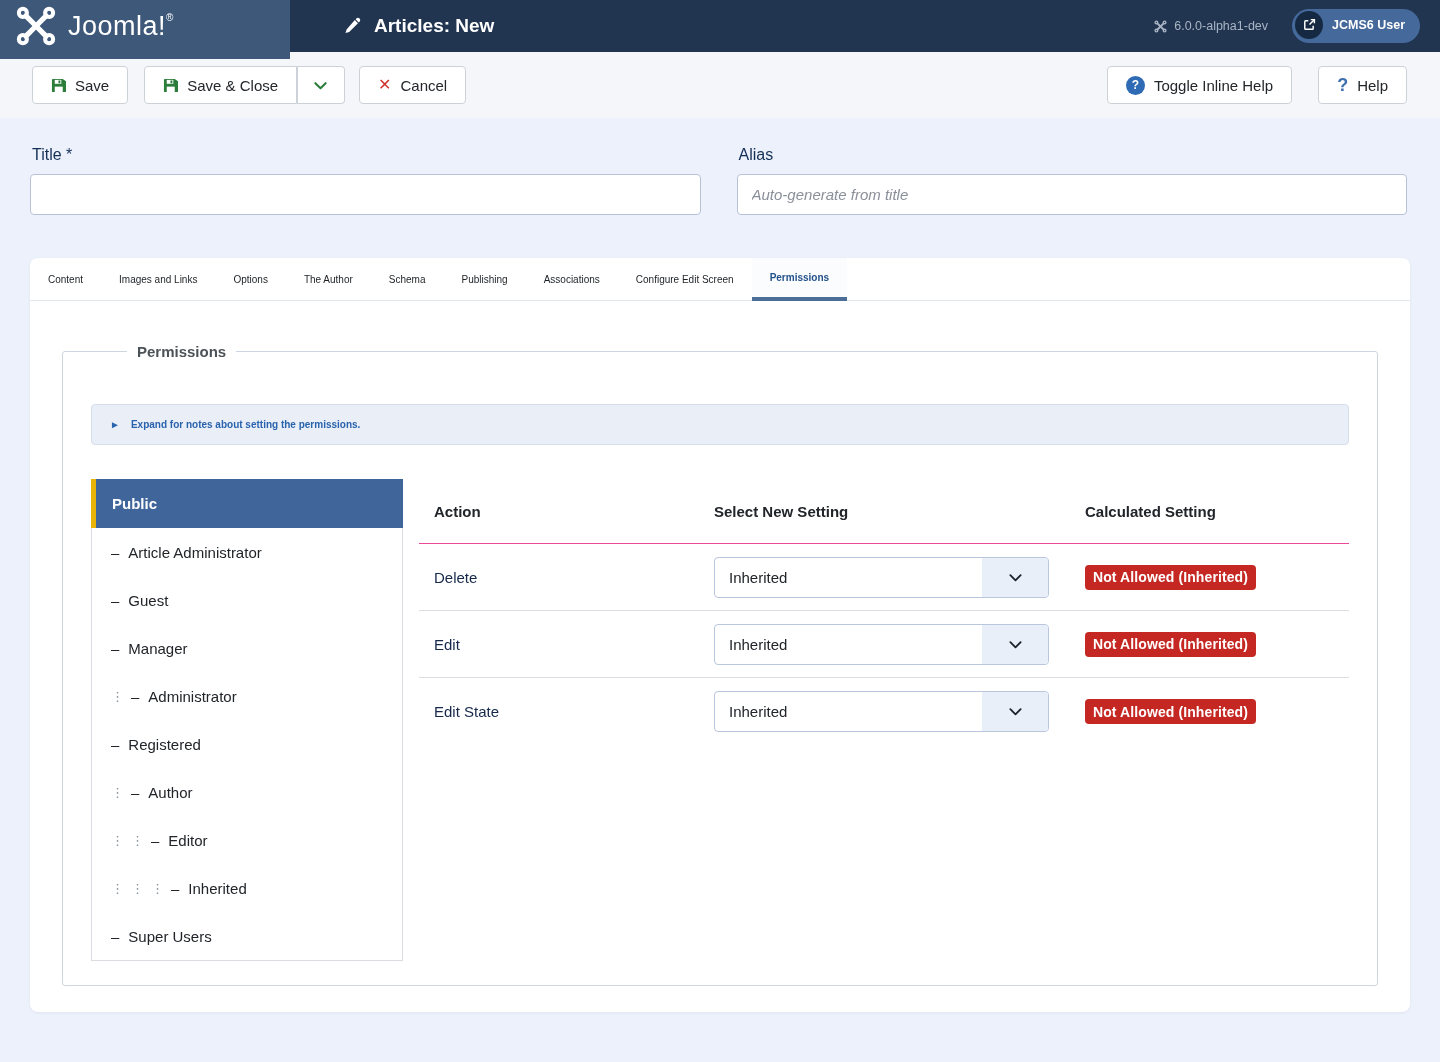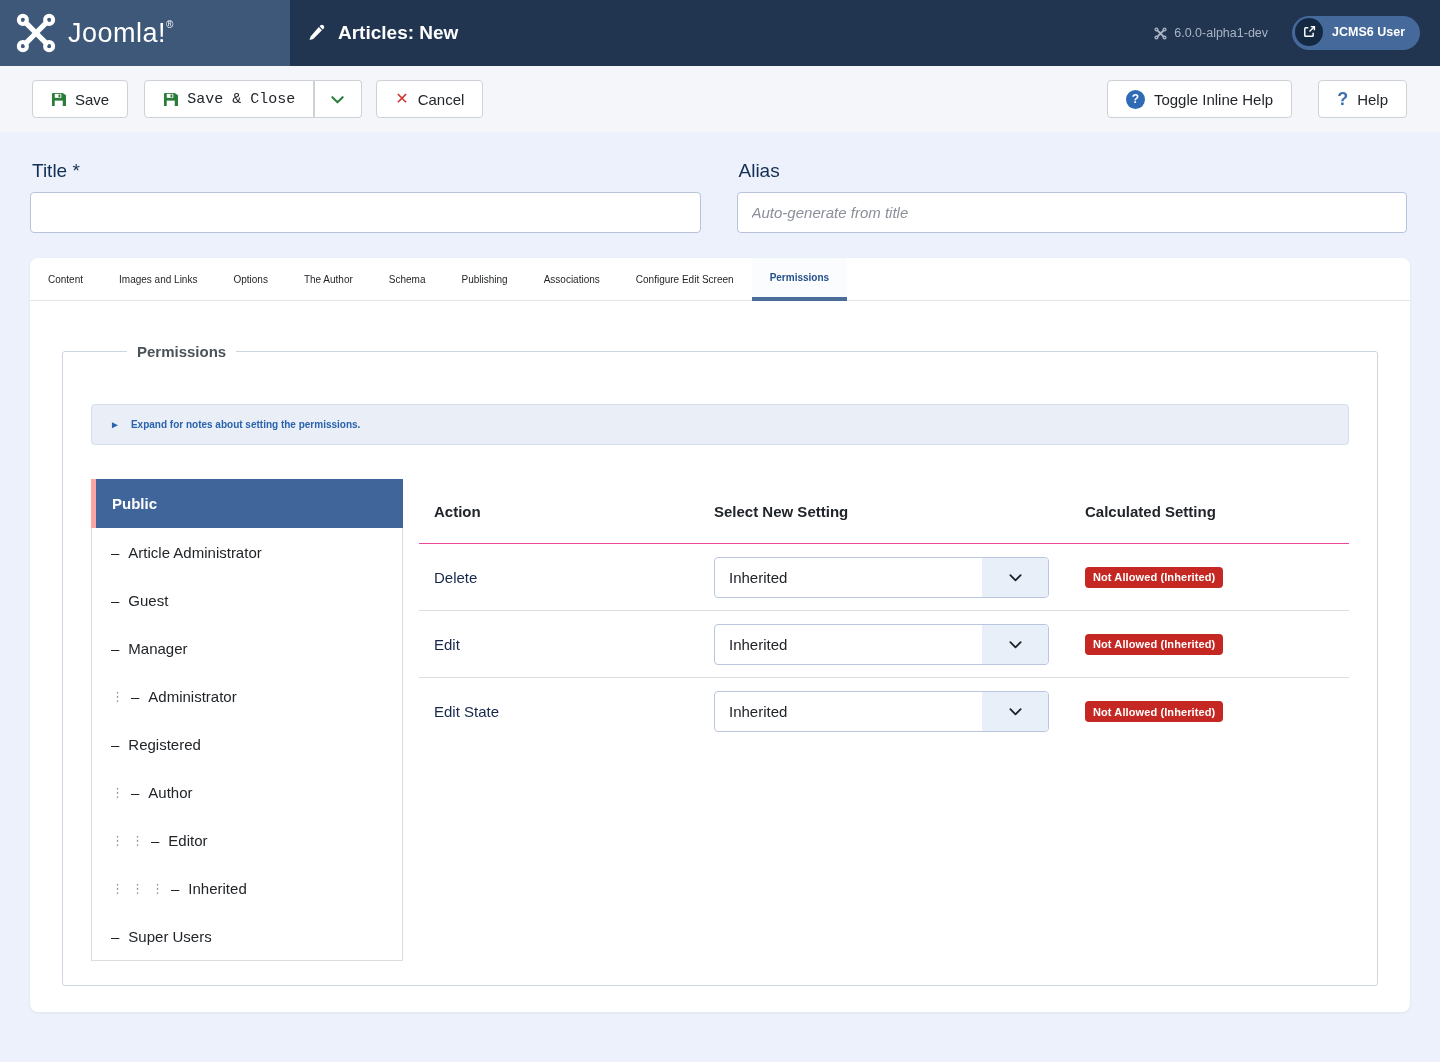--- a/index.html
+++ b/index.html
@@ -7,23 +7,24 @@
   body {
     font-family: "Liberation Sans", "DejaVu Sans", sans-serif;
     background: #ecf1fb;
     position: relative;
     overflow: hidden;
     color: #212529;
   }
 
   
   .app-header {
-    height: 66px; background: #213550;
+    height: 52px; background: #213550;
     display: flex; align-items: center;
     padding-right: 20px;
+    gap: 36px;
   }
   .brand-block {
     width: 290px; height: 66px; background: #3d5878;
     display: flex; align-items: center; padding-left: 15px; gap: 11px;
     flex: none;
   }
   .brand-word { color: #fff; font-size: 27px; font-weight: 400; letter-spacing: .5px; }
   .brand-word sup { font-size: 10px; vertical-align: 14px; }
   .page-heading { display: flex; align-items: center; gap: 13px; margin-left: 17px; }
   .page-heading .title { color: #fff; font-size: 19px; font-weight: 700; }
@@ -42,37 +43,37 @@
   
   .toolbar {
     height: 66px; background: #f4f6f9;
     display: flex; align-items: center; padding: 0 33px 0 32px;
   }
   .btn {
     height: 38px; background: #fff; border: 1px solid #cdd2d8; border-radius: 4px;
     display: inline-flex; align-items: center; gap: 9px; padding: 0 18px;
     font-family: inherit; font-size: 15px; color: #23262a; cursor: pointer; text-align: center;
   }
-  .split { display: inline-flex; margin-left: 16px; font-family: Liberation Mono, monospace; }
+  .split { display: inline-flex; margin-left: 16px; }
   .split .btn.main { border-radius: 4px 0 0 4px; }
   .split .btn.caret-seg { border-radius: 0 4px 4px 0; border-left: none; width: 48px; padding: 0; justify-content: center; position: relative; }
   .split .btn.caret-seg::before { content: ""; position: absolute; left: 0; top: 0; bottom: 0; width: 1px; background: #cdd2d8; }
   .btn.cancel { margin-left: 14px; }
   .toolbar-right { margin-left: auto; display: flex; align-items: center; gap: 26px; }
   .q-circle {
     width: 19px; height: 19px; border-radius: 50%; background: #2f6ab4; color: #fff;
     font-size: 12px; font-weight: 700; display: inline-flex; align-items: center; justify-content: center;
   }
   .q-plain { color: #3f6fae; font-size: 18px; font-weight: 700; }
   .x-red { color: #d2322d; font-size: 16px; font-weight: 700; line-height: 1; }
 
   
   .form-top { display: flex; gap: 36px; padding: 20px 33px 0 30px; background: #ecf1fb; }
   .form-col { flex: 1; }
-  .field-label { display: block; font-size: 19px; color: #132f55; padding: 8px 0 10px 2px; }
+  .field-label { display: block; font-size: 16px; color: #132f55; padding: 8px 0 10px 2px; }
   .text-input {
     width: 100%; height: 41px; background: #fff; border: 1px solid #b8c3d9; border-radius: 4px;
     font-family: inherit; font-size: 15px; color: #212529; padding: 0 14px;
   }
   .text-input::placeholder { font-style: italic; color: #8a9099; font-size: 15px; }
 
   
   .card {
     position: absolute; left: 30px; top: 258px; width: 1380px; height: 754px;
     background: #fff; border-radius: 8px; box-shadow: 0 1px 3px rgba(20,40,80,.06);
@@ -100,21 +101,21 @@
     display: flex; align-items: center; gap: 11px; padding: 0 18px; cursor: pointer;
   }
   .notes-banner .tri { color: #2a63ad; font-size: 10px; }
   .notes-banner .txt { color: #2a63ad; font-size: 10px; font-weight: bold; }
 
   .perm-body { display: flex; gap: 16px; margin-top: 34px; }
 
   
   .groups { width: 312px; flex: none; }
   .group-header {
-    height: 49px; background: #40659a; border-left: 5px solid #fca5a5;
+    height: 49px; background: #40659a; border-left: 5px solid #eab308;
     display: flex; align-items: center; padding-left: 16px;
     color: #fff; font-size: 15px; font-weight: 700; cursor: pointer;
   }
   .group-list { border: 1px solid #d9dde2; border-top: none; }
   .group-item {
     height: 48px; display: flex; align-items: center; padding-left: 19px;
     font-size: 15px; color: #212529; cursor: pointer;
   }
   .group-item .dots { width: 20px; color: #8d939c; font-size: 13px; flex: none; }
   .group-item .dash { margin-right: 9px; }
@@ -133,21 +134,21 @@
     width: 335px; height: 41px; background: #fff; border: 1px solid #b9c6dd; border-radius: 4px;
     display: flex; align-items: center; overflow: hidden; cursor: pointer;
   }
   .select-value { flex: 1; padding-left: 14px; font-size: 15px; color: #212529; }
   .select-caret {
     width: 66px; height: 100%; background: #e9eff9;
     display: flex; align-items: center; justify-content: center;
   }
   .badge {
     display: inline-block; background: #c52823; color: #fff; border-radius: 4px;
-    padding: 4.5px 8px; font-size: 11px; font-weight: 700; letter-spacing: .1px;
+    padding: 4.5px 8px; font-size: 14px; font-weight: 700; letter-spacing: .1px;
   }
 </style>
 </head>
 <body>
 
 <div class="app-header">
   <div class="brand-block">
     <svg width="42" height="42" viewBox="0 0 48 48" fill="none" stroke="#fff" stroke-width="6" stroke-linecap="round">
       <path d="M24 24 L12.5 12.5"></path>
         <circle cx="9" cy="9" r="4.6" stroke-width="4.6"></circle>

